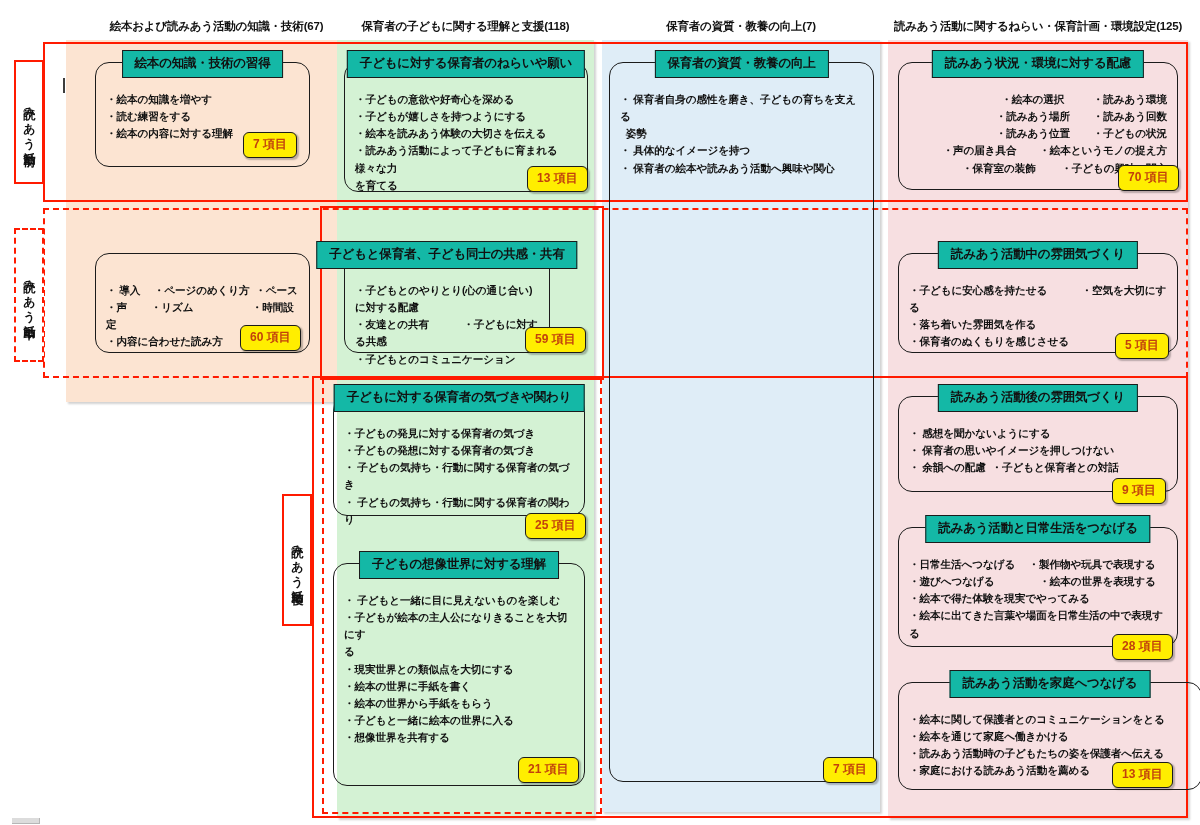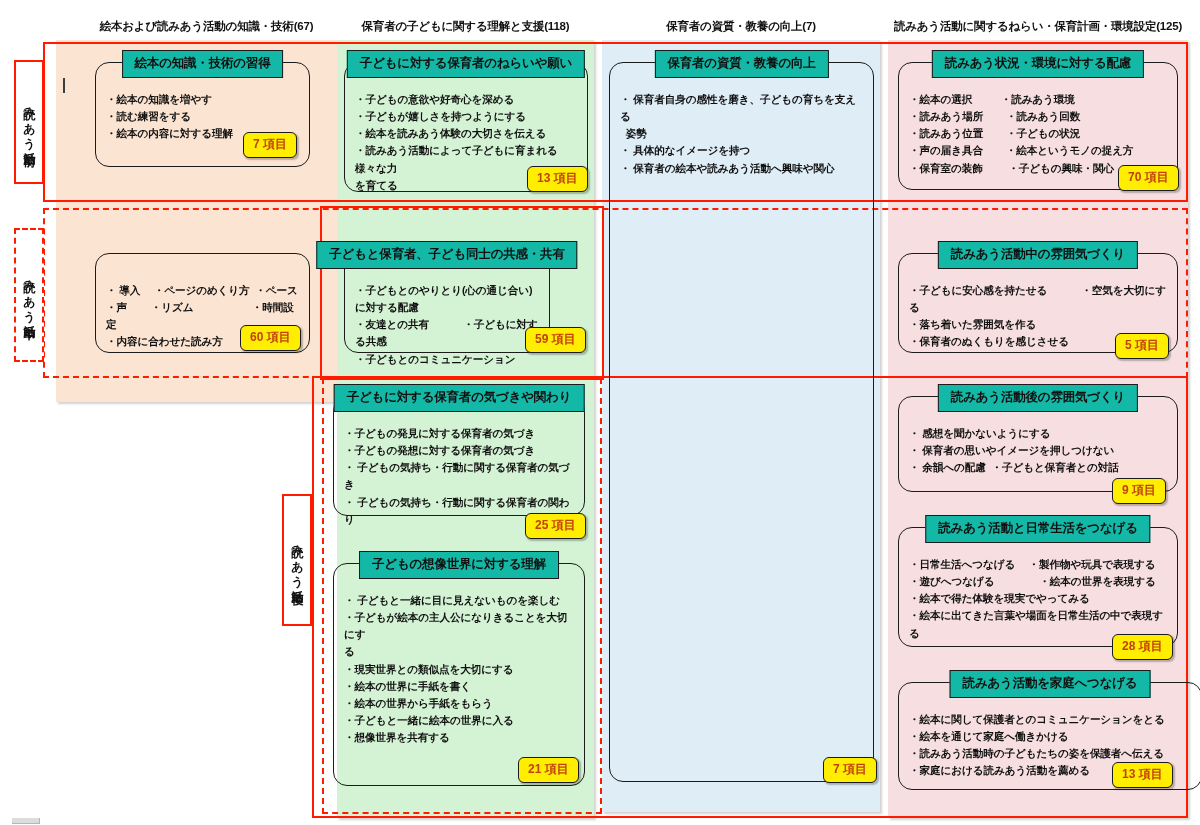--- a/index.html
+++ b/index.html
@@ -80,21 +80,21 @@
   .redrect.dashed { border: 2.2px dashed #ff1a00; }
 
   .tickmark { position: absolute; background: #3d3d3d; }
   .gray-chip { position: absolute; background: #dcdcdc; border-right: 1px solid #b6b6b6; border-bottom: 1px solid #b6b6b6; }
 </style>
 </head>
 <body>
 
 <div id="stage">
 
-  <div class="col-band" style="left:56px; top:12px; width:301px; height:390px;">
+  <div class="col-band" style="left:66px; top:12px; width:301px; height:390px;">
     <div class="band-head">絵本および読みあう活動の知識・技術(67)</div>
     <div class="band-body" style="top:28px; height:362px; background:#fce4d2;"></div>
   </div>
 
   <div class="col-band" style="left:337px; top:12px; width:257px; height:806px;">
     <div class="band-head">保育者の子どもに関する理解と支援(118)</div>
     <div class="band-body" style="top:28px; height:778px; background:#d4f2d4;"></div>
   </div>
 
   <div class="col-band" style="left:602px; top:12px; width:278px; height:800px;">
@@ -156,21 +156,21 @@
     <div class="title">保育者の資質・教養の向上</div>
     <div class="body">
       <div class="ln">・ 保育者自身の感性を磨き、子どもの育ちを支える</div>
       <div class="ln">  姿勢</div>
       <div class="ln">・ 具体的なイメージを持つ</div>
       <div class="ln">・ 保育者の絵本や読みあう活動へ興味や関心</div>
     </div>
   </div>
   <div class="badge" style="left:823px; top:757px;">7 項目</div>
 
-  <div class="node" style="left:898px; top:62px; width:280px; height:128px;">
+  <div class="node" style="left:898px; top:62px; width:280px; height:128px;text-align:right;">
     <div class="title">読みあう状況・環境に対する配慮</div>
     <div class="body">
       <div class="ln">・絵本の選択          ・読みあう環境</div>
       <div class="ln">・読みあう場所        ・読みあう回数</div>
       <div class="ln">・読みあう位置        ・子どもの状況</div>
       <div class="ln">・声の届き具合        ・絵本というモノの捉え方</div>
       <div class="ln">・保育室の装飾         ・子どもの興味・関心</div>
     </div>
   </div>
   <div class="badge" style="left:1118px; top:165px;">70 項目</div>
@@ -187,21 +187,21 @@
   <div class="node" style="left:344px; top:253px; width:206px; height:100px;text-decoration:underline;">
     <div class="title">子どもと保育者、子ども同士の共感・共有</div>
     <div class="body">
       <div class="ln">・子どもとのやりとり(心の通じ合い)に対する配慮</div>
       <div class="ln">・友達との共有　　　 ・子どもに対する共感</div>
       <div class="ln">・子どもとのコミュニケーション</div>
     </div>
   </div>
   <div class="badge" style="left:525px; top:327px;">59 項目</div>
 
-  <div class="node" style="left:898px; top:253px; width:280px; height:100px;font-family:Liberation Serif, serif;">
+  <div class="node" style="left:898px; top:253px; width:280px; height:100px;">
     <div class="title">読みあう活動中の雰囲気づくり</div>
     <div class="body">
       <div class="ln">・子どもに安心感を持たせる　　　 ・空気を大切にする</div>
       <div class="ln">・落ち着いた雰囲気を作る</div>
       <div class="ln">・保育者のぬくもりを感じさせる</div>
     </div>
   </div>
   <div class="badge" style="left:1115px; top:333px;">5 項目</div>
 
   <div class="node" style="left:333px; top:396px; width:252px; height:120px;">

